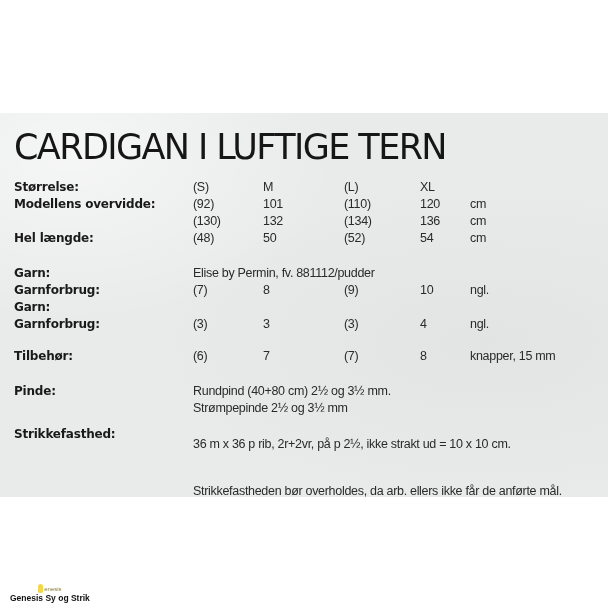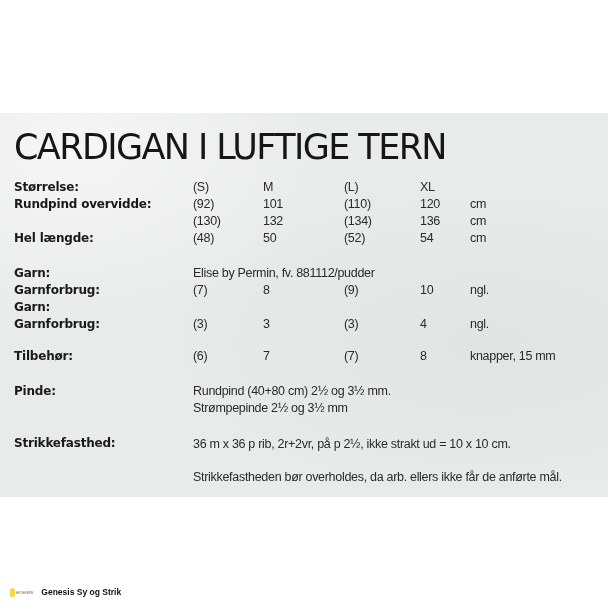--- a/index.html
+++ b/index.html
@@ -68,21 +68,22 @@
     .c-xl { left: 420px; }
     .c-u  { left: 470px; }
     .c-text { left: 193px; }
     .footer {
       position: absolute;
       left: 10px;
       top: 584px;
       height: 16px;
       display: flex;
       align-items: center;
-      gap: 8px;
+      gap: 0;
+      flex-direction: column;
     }
     .logo {
       font-family: "Liberation Sans", sans-serif;
       font-size: 6px;
       color: #8a7a30;
       display: flex;
       align-items: center;
     }
     .logo-mark {
       display: inline-block;
@@ -108,21 +109,21 @@
 
 <div class="row" style="top:179px">
   <span class="label">Størrelse:</span>
   <span class="cell c-s">(S)</span>
   <span class="cell c-m">M</span>
   <span class="cell c-l">(L)</span>
   <span class="cell c-xl">XL</span>
 </div>
 
 <div class="row" style="top:196px">
-  <span class="label">Rundpind overvidde:</span>
+  <span class="label">Modellens overvidde:</span>
   <span class="cell c-s">(92)</span>
   <span class="cell c-m">101</span>
   <span class="cell c-l">(110)</span>
   <span class="cell c-xl">120</span>
   <span class="cell c-u">cm</span>
 </div>
 
 <div class="row" style="top:213px">
   <span class="cell c-s">(130)</span>
   <span class="cell c-m">132</span>
@@ -175,27 +176,27 @@
 </div>
 
 <div class="row" style="top:383px">
   <span class="label">Pinde:</span>
   <span class="cell c-text">Rundpind (40+80 cm) 2½ og 3½ mm.</span>
 </div>
 <div class="row" style="top:400px">
   <span class="cell c-text">Strømpepinde 2½ og 3½ mm</span>
 </div>
 
-<div class="row" style="top:435px">
+<div class="row" style="top:426px">
   <span class="label">Strikkefasthed:</span>
 </div>
 <div class="row" style="top:436px">
   <span class="cell c-text">36 m x 36 p rib, 2r+2vr, på p 2½, ikke strakt ud = 10 x 10 cm.</span>
 </div>
-<div class="row" style="top:469px">
+<div class="row" style="top:483px">
   <span class="cell c-text">Strikkefastheden bør overholdes, da arb. ellers ikke får de anførte mål.</span>
 </div>
 
 <div class="footer">
   <span class="logo">
     <span class="logo-mark"></span>
     <span>enesis</span>
   </span>
   <span class="footer-name">Genesis Sy og Strik</span>
 </div>

